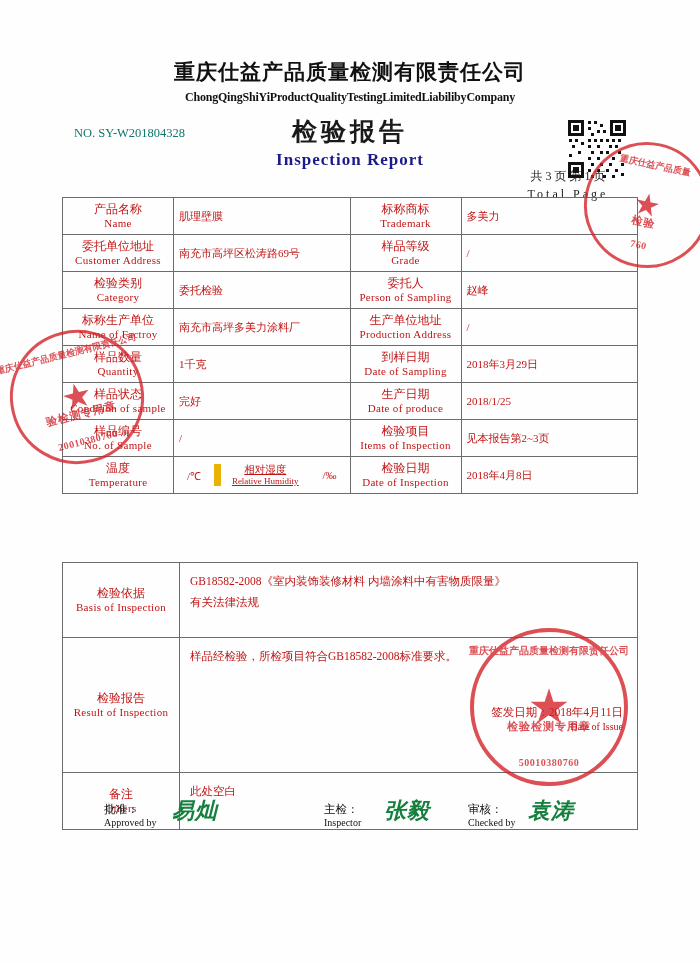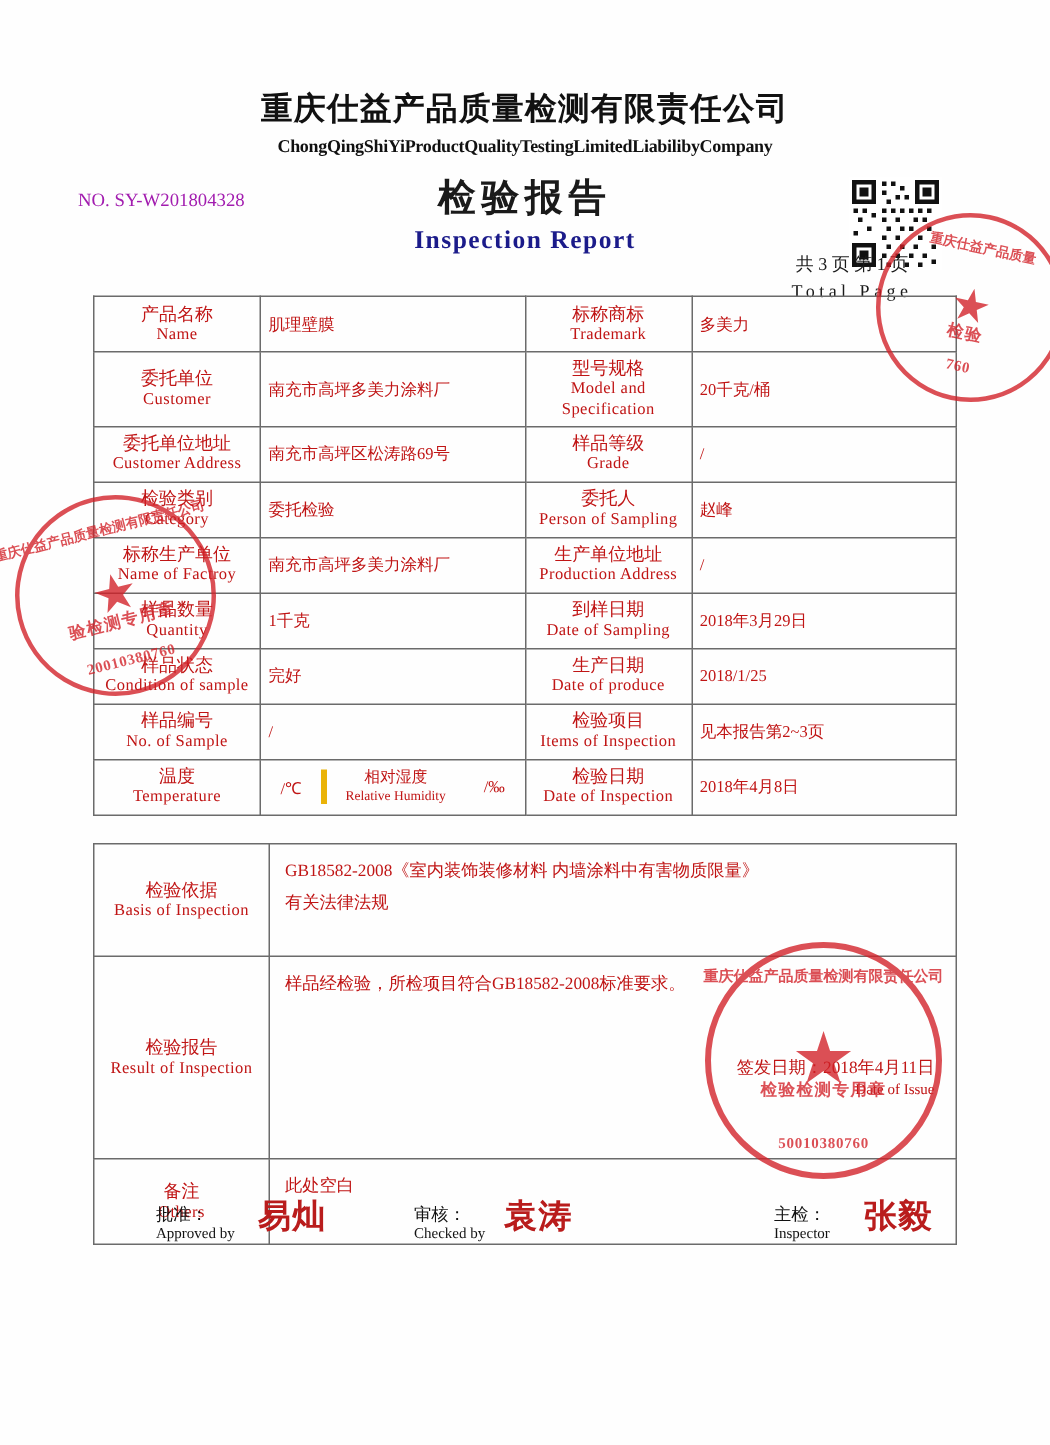--- a/index.html
+++ b/index.html
@@ -52,24 +52,24 @@
   }
   .title-en {
     font-size: 17px;
     font-weight: bold;
     letter-spacing: 1px;
     margin-top: 2px;
     color: #1b1b8a;
   }
   .report-no {
     position: absolute;
-    left: 52px;
+    left: 74px;
     top: 126px;
     font-size: 12.5px;
-    color: #a21caf;
+    color: #0f766e;
   }
   .qrcode {
     position: absolute;
     right: 72px;
     top: 118px;
     width: 62px;
     height: 62px;
   }
   .pageinfo {
     position: absolute;
@@ -204,22 +204,23 @@
     position: absolute;
     left: 42px;
     top: 2px;
     text-align: left;
   }
   .sig-item .name {
     position: absolute;
     left: 110px;
     top: -4px;
     font-size: 22px;
-    color: #b91c1c;
+    color: #15803d;
     font-family: "Liberation Serif", serif;
+    font-style: italic;
     font-weight: bold;
     letter-spacing: 1px;
   }
   .sig-item.s2 .lbl { left: 22px; }
   .sig-item.s2 .name { left: 82px; }
   .sig-item.s3 .lbl { left: 70px; }
   .sig-item.s3 .name { left: 130px; }
 
   
   .stamp {
@@ -387,32 +388,20 @@
           </td>
           <td class="value">肌理壁膜</td>
           <td class="label">
             <span class="cn">标称商标</span>
             <span class="en">Trademark</span>
           </td>
           <td class="value">多美力</td>
         </tr>
         <tr>
           <td class="label">
-            <span class="cn">委托单位</span>
-            <span class="en">Customer</span>
-          </td>
-          <td class="value">南充市高坪多美力涂料厂</td>
-          <td class="label">
-            <span class="cn">型号规格</span>
-            <span class="en">Model and  Specification</span>
-          </td>
-          <td class="value">20千克/桶</td>
-        </tr>
-        <tr>
-          <td class="label">
             <span class="cn">委托单位地址</span>
             <span class="en">Customer  Address</span>
           </td>
           <td class="value">南充市高坪区松涛路69号</td>
           <td class="label">
             <span class="cn">样品等级</span>
             <span class="en">Grade</span>
           </td>
           <td class="value">/</td>
         </tr>
@@ -477,21 +466,21 @@
           <td class="value">见本报告第2~3页</td>
         </tr>
         <tr>
           <td class="label">
             <span class="cn">温度</span>
             <span class="en">Temperature</span>
           </td>
           <td class="value" style="padding:0;">
             <div class="humid-wrap">
               <div class="humid-unit">/℃</div>
-              <div class="humid-label" style="border-left:4px solid #eab308;">
+              <div class="humid-label" style="border-left:7px solid #eab308;text-decoration:underline;">
                 <span class="cn">相对湿度</span>
                 <span class="en">Relative  Humidity</span>
               </div>
               <div class="humid-unit">/‰</div>
             </div>
           </td>
           <td class="label">
             <span class="cn">检验日期</span>
             <span class="en">Date of  Inspection</span>
           </td>
@@ -539,34 +528,34 @@
   </div>
 
   <div class="sig-row">
     <div class="sig-item s1">
       <div class="lbl">
         <span class="cn">批准：</span>
         <span class="en">Approved by</span>
       </div>
       <div class="name">易灿</div>
     </div>
+    <div class="sig-item s3">
+      <div class="lbl">
+        <span class="cn">主检：</span>
+        <span class="en">Inspector</span>
+      </div>
+      <div class="name">张毅</div>
+    </div>
     <div class="sig-item s2">
       <div class="lbl">
         <span class="cn">审核：</span>
         <span class="en">Checked by</span>
       </div>
       <div class="name">袁涛</div>
     </div>
-    <div class="sig-item s3">
-      <div class="lbl">
-        <span class="cn">主检：</span>
-        <span class="en">Inspector</span>
-      </div>
-      <div class="name">张毅</div>
-    </div>
   </div>
 
   <div class="stamp stamp-left">
     <div class="arc-text">
       <span style="transform: translate(-50%,-50%) translateY(-44px); font-size:9px;">重庆仕益产品质量检测有限责任公司</span>
     </div>
     <div class="star">★</div>
     <div class="stamp-mid-text">验检测专用章</div>
     <div class="stamp-bottom-text">20010380760</div>
   </div>

